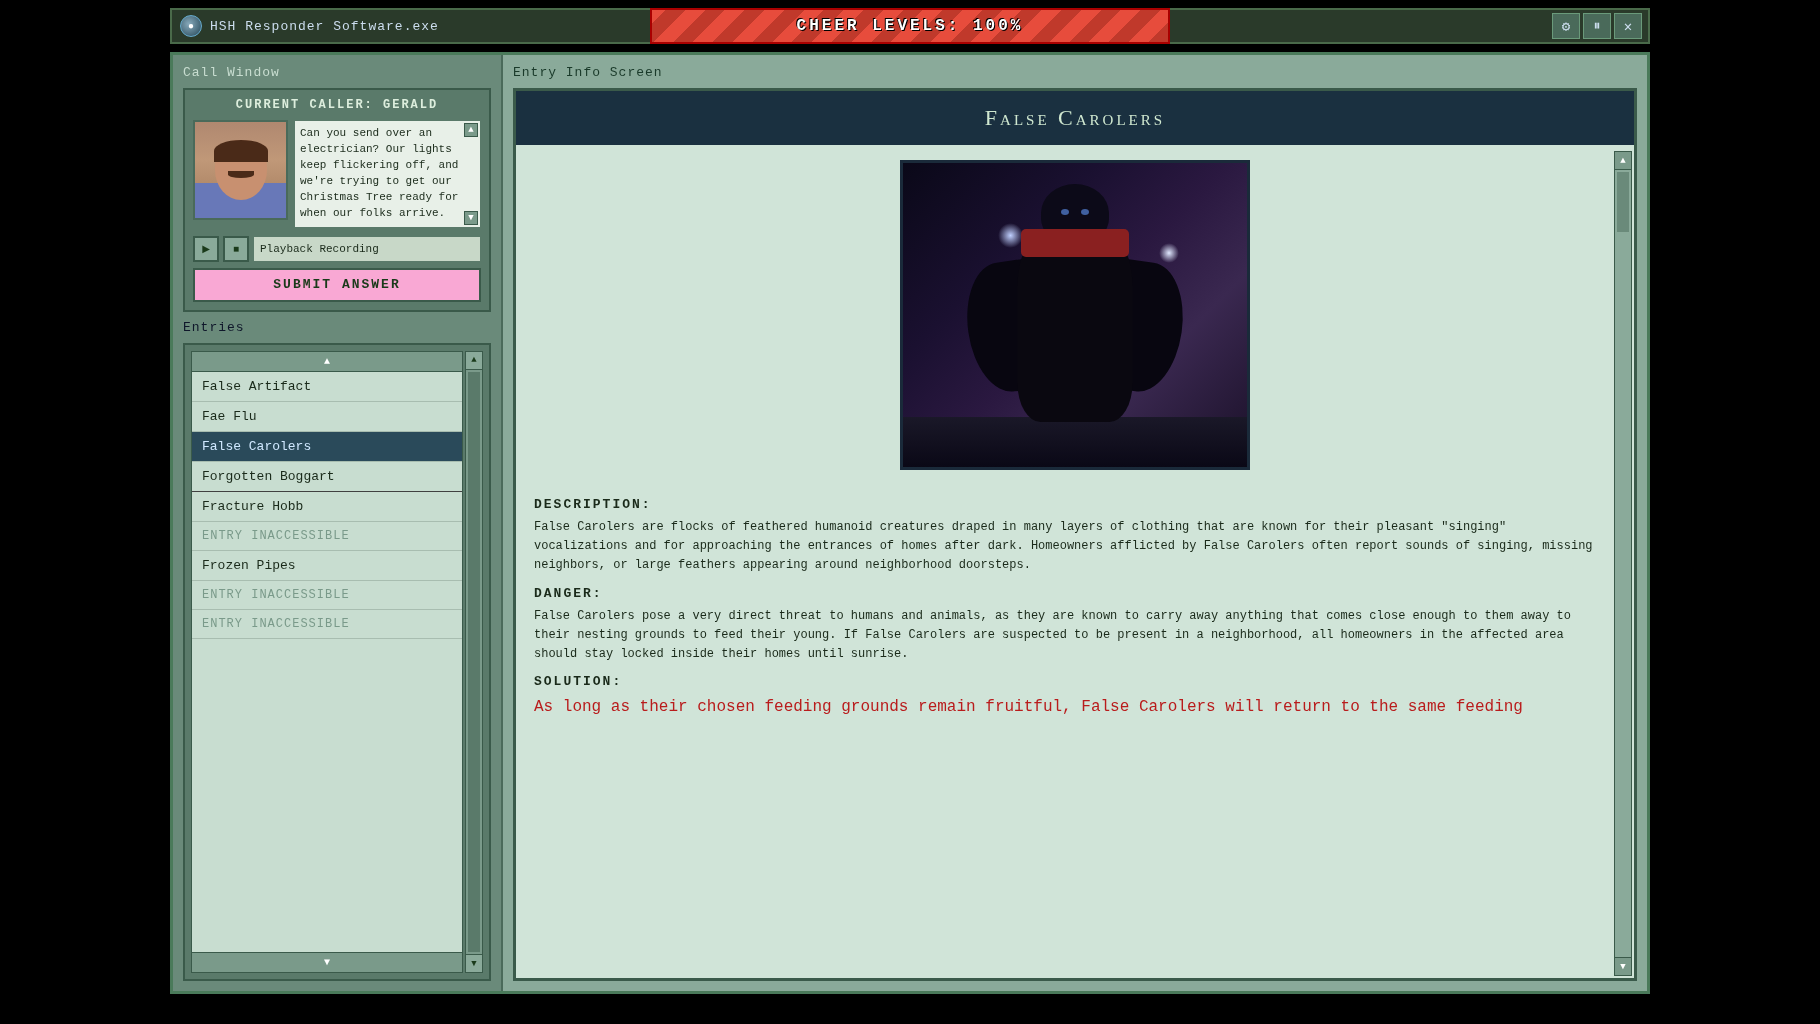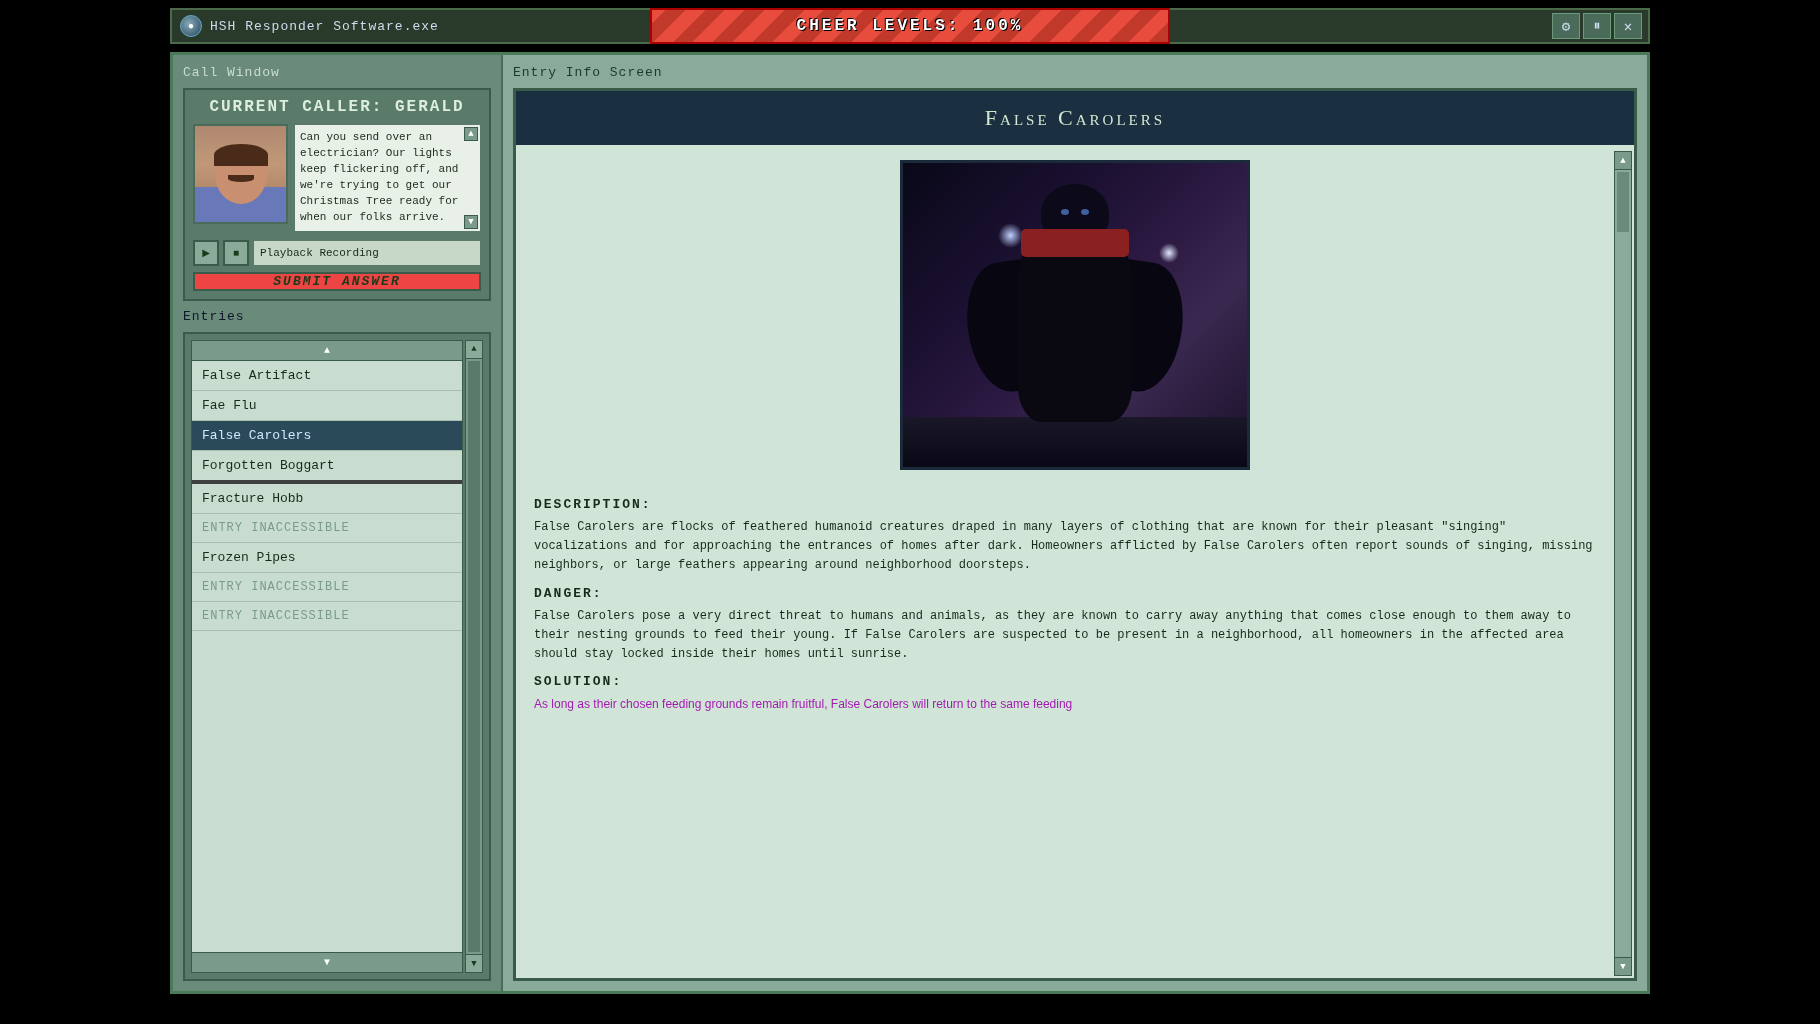--- a/index.html
+++ b/index.html
@@ -37,21 +37,21 @@
 </div>
 
 <div style="position:absolute;top:52px;left:170px;right:170px;bottom:30px;background:#7a9a8a;border:3px solid #4a7a5a;display:flex;flex-direction:row;">
 
   <div style="width:330px;min-width:330px;background:#6a8a7a;border-right:2px solid #4a6a5a;display:flex;flex-direction:column;padding:10px;gap:8px;">
 
     <span style="color:#c8ddd0;font-size:13px;letter-spacing:1px;">Call Window</span>
 
     <div style="background:#5a7a6a;border:2px solid #3a5a4a;padding:8px;flex-shrink:0;">
 
-      <div style="text-align:center;color:#ddeedd;font-size:16px;letter-spacing:2px;margin-bottom:8px;font-weight:bold;">CURRENT CALLER: GERALD</div>
+      <div style="text-align:center;color:#ddeedd;font-size:12px;letter-spacing:2px;margin-bottom:8px;font-weight:bold;">CURRENT CALLER: GERALD</div>
 
       <div style="display:flex;gap:6px;margin-bottom:8px;">
 
         <div style="width:95px;height:100px;background:#a07060;border:2px solid #4a6a5a;flex-shrink:0;position:relative;overflow:hidden;">
           <div style="width:100%;height:100%;background:linear-gradient(180deg,#b08870 0%,#c09878 40%,#a07858 100%);position:relative;">
 
             <div style="position:absolute;bottom:0;width:100%;height:35px;background:#6878b8;"></div>
 
             <div style="position:absolute;top:18px;left:50%;transform:translateX(-50%);width:52px;height:60px;background:#c89070;border-radius:45% 45% 50% 50%;"></div>
 
@@ -71,38 +71,38 @@
       
       <div style="display:flex;align-items:center;gap:4px;margin-bottom:6px;">
         <button style="width:26px;height:26px;background:#8aaa9a;border:2px solid #3a5a4a;display:flex;align-items:center;justify-content:center;cursor:pointer;font-size:10px;color:#1a3a1a;">▶</button>
         <button style="width:26px;height:26px;background:#8aaa9a;border:2px solid #3a5a4a;display:flex;align-items:center;justify-content:center;cursor:pointer;font-size:10px;color:#1a3a1a;">■</button>
         <div style="flex:1;background:#c8d8c8;border:1px solid #5a7a6a;height:26px;display:flex;align-items:center;padding:0 6px;font-size:11px;color:#1a2a1a;font-family:'Courier New',monospace;">
           <span>Playback Recording</span>
         </div>
       </div>
 
       
-      <button style="width:100%;height:19px;background:#ef4444;border:2px solid #3a5a4a;color:#1a3a1a;font-size:13px;letter-spacing:2px;cursor:pointer;font-family:'Courier New',monospace;font-weight:bold;font-style:italic;">SUBMIT ANSWER</button>
+      <button style="width:100%;height:34px;background:#f9a8d4;border:2px solid #3a5a4a;color:#1a3a1a;font-size:13px;letter-spacing:2px;cursor:pointer;font-family:'Courier New',monospace;font-weight:bold;">SUBMIT ANSWER</button>
     </div>
 
     <span style="color:#0f172a;font-size:13px;letter-spacing:1px;">Entries</span>
 
     <div style="background:#5a7a6a;border:2px solid #3a5a4a;padding:6px;flex:1;display:flex;flex-direction:column;overflow:hidden;">
 
       <div style="display:flex;gap:2px;flex:1;overflow:hidden;">
 
         <div style="flex:1;overflow:hidden;background:#c8ddd0;border:1px solid #3a5a4a;position:relative;">
 
           <div style="width:100%;height:20px;background:#7a9a8a;border-bottom:1px solid #3a5a4a;display:flex;align-items:center;justify-content:center;color:#fff;font-size:10px;cursor:pointer;">▲</div>
 
           <div>
             <div style="padding:7px 10px;font-size:13px;color:#1a2a1a;cursor:pointer;border-bottom:1px solid #a8bdb0;font-family:'Courier New',monospace;">False Artifact</div>
             <div style="padding:7px 10px;font-size:13px;color:#1a2a1a;cursor:pointer;border-bottom:1px solid #a8bdb0;font-family:'Courier New',monospace;">Fae Flu</div>
             <div style="padding:7px 10px;font-size:13px;color:#d0e8ff;cursor:pointer;border-bottom:1px solid #a8bdb0;font-family:'Courier New',monospace;background:#2a4a5a;">False Carolers</div>
-            <div style="padding:7px 10px;font-size:13px;color:#1a2a1a;cursor:pointer;border-bottom:4px solid #404040;font-family:'Courier New',monospace;">Forgotten Boggart</div>
+            <div style="padding:7px 10px;font-size:13px;color:#1a2a1a;cursor:pointer;border-bottom:1px solid #404040;font-family:'Courier New',monospace;">Forgotten Boggart</div>
             <div style="padding:7px 10px;font-size:13px;color:#1a2a1a;cursor:pointer;border-bottom:1px solid #a8bdb0;font-family:'Courier New',monospace;">Fracture Hobb</div>
             <div style="padding:7px 10px;font-size:12px;color:#7a9a8a;cursor:default;border-bottom:1px solid #a8bdb0;font-family:'Courier New',monospace;letter-spacing:1px;">ENTRY INACCESSIBLE</div>
             <div style="padding:7px 10px;font-size:13px;color:#1a2a1a;cursor:pointer;border-bottom:1px solid #a8bdb0;font-family:'Courier New',monospace;">Frozen Pipes</div>
             <div style="padding:7px 10px;font-size:12px;color:#7a9a8a;cursor:default;border-bottom:1px solid #a8bdb0;font-family:'Courier New',monospace;letter-spacing:1px;">ENTRY INACCESSIBLE</div>
             <div style="padding:7px 10px;font-size:12px;color:#7a9a8a;cursor:default;border-bottom:1px solid #a8bdb0;font-family:'Courier New',monospace;letter-spacing:1px;">ENTRY INACCESSIBLE</div>
           </div>
 
           <div style="width:100%;height:20px;background:#7a9a8a;border-top:1px solid #3a5a4a;display:flex;align-items:center;justify-content:center;color:#fff;font-size:10px;cursor:pointer;position:absolute;bottom:0;left:0;">▼</div>
         </div>
 
@@ -151,21 +151,21 @@
 
       <div style="flex:1;padding:12px 36px 12px 18px;overflow-y:auto;background:#d0e4d8;">
 
         <div style="font-size:13px;font-weight:bold;color:#1a2a1a;letter-spacing:2px;margin-bottom:6px;font-family:'Courier New',monospace;">DESCRIPTION:</div>
         <div style="font-size:12px;color:#1a2a1a;line-height:1.6;font-family:'Courier New',monospace;margin-bottom:10px;">False Carolers are flocks of feathered humanoid creatures draped in many layers of clothing that are known for their pleasant "singing" vocalizations and for approaching the entrances of homes after dark. Homeowners afflicted by False Carolers often report sounds of singing, missing neighbors, or large feathers appearing around neighborhood doorsteps.</div>
 
         <div style="font-size:13px;font-weight:bold;color:#1a2a1a;letter-spacing:2px;margin-bottom:6px;font-family:'Courier New',monospace;">DANGER:</div>
         <div style="font-size:12px;color:#1a2a1a;line-height:1.6;font-family:'Courier New',monospace;margin-bottom:10px;">False Carolers pose a very direct threat to humans and animals, as they are known to carry away anything that comes close enough to them away to their nesting grounds to feed their young. If False Carolers are suspected to be present in a neighborhood, all homeowners in the affected area should stay locked inside their homes until sunrise.</div>
 
         <div style="font-size:13px;font-weight:bold;color:#1a2a1a;letter-spacing:2px;margin-bottom:6px;font-family:'Courier New',monospace;">SOLUTION:</div>
-        <div style="font-size:12px;color:#a21caf;line-height:1.6;font-family:Liberation Sans, sans-serif;">As long as their chosen feeding grounds remain fruitful, False Carolers will return to the same feeding</div>
+        <div style="font-size:16px;color:#b91c1c;line-height:1.6;font-family:Liberation Mono, monospace;">As long as their chosen feeding grounds remain fruitful, False Carolers will return to the same feeding</div>
       </div>
 
       <div style="position:absolute;right:2px;top:60px;bottom:2px;width:18px;background:#8aaa9a;border:1px solid #3a5a4a;display:flex;flex-direction:column;">
         <div style="height:18px;background:#7a9a8a;border-bottom:1px solid #3a5a4a;display:flex;align-items:center;justify-content:center;font-size:9px;color:#fff;cursor:pointer;flex-shrink:0;">▲</div>
         <div style="flex:0 0 60px;background:#6a8a7a;margin:2px;"></div>
         <div style="flex:1;"></div>
         <div style="height:18px;background:#7a9a8a;border-top:1px solid #3a5a4a;display:flex;align-items:center;justify-content:center;font-size:9px;color:#fff;cursor:pointer;flex-shrink:0;">▼</div>
       </div>
     </div>
   </div>

